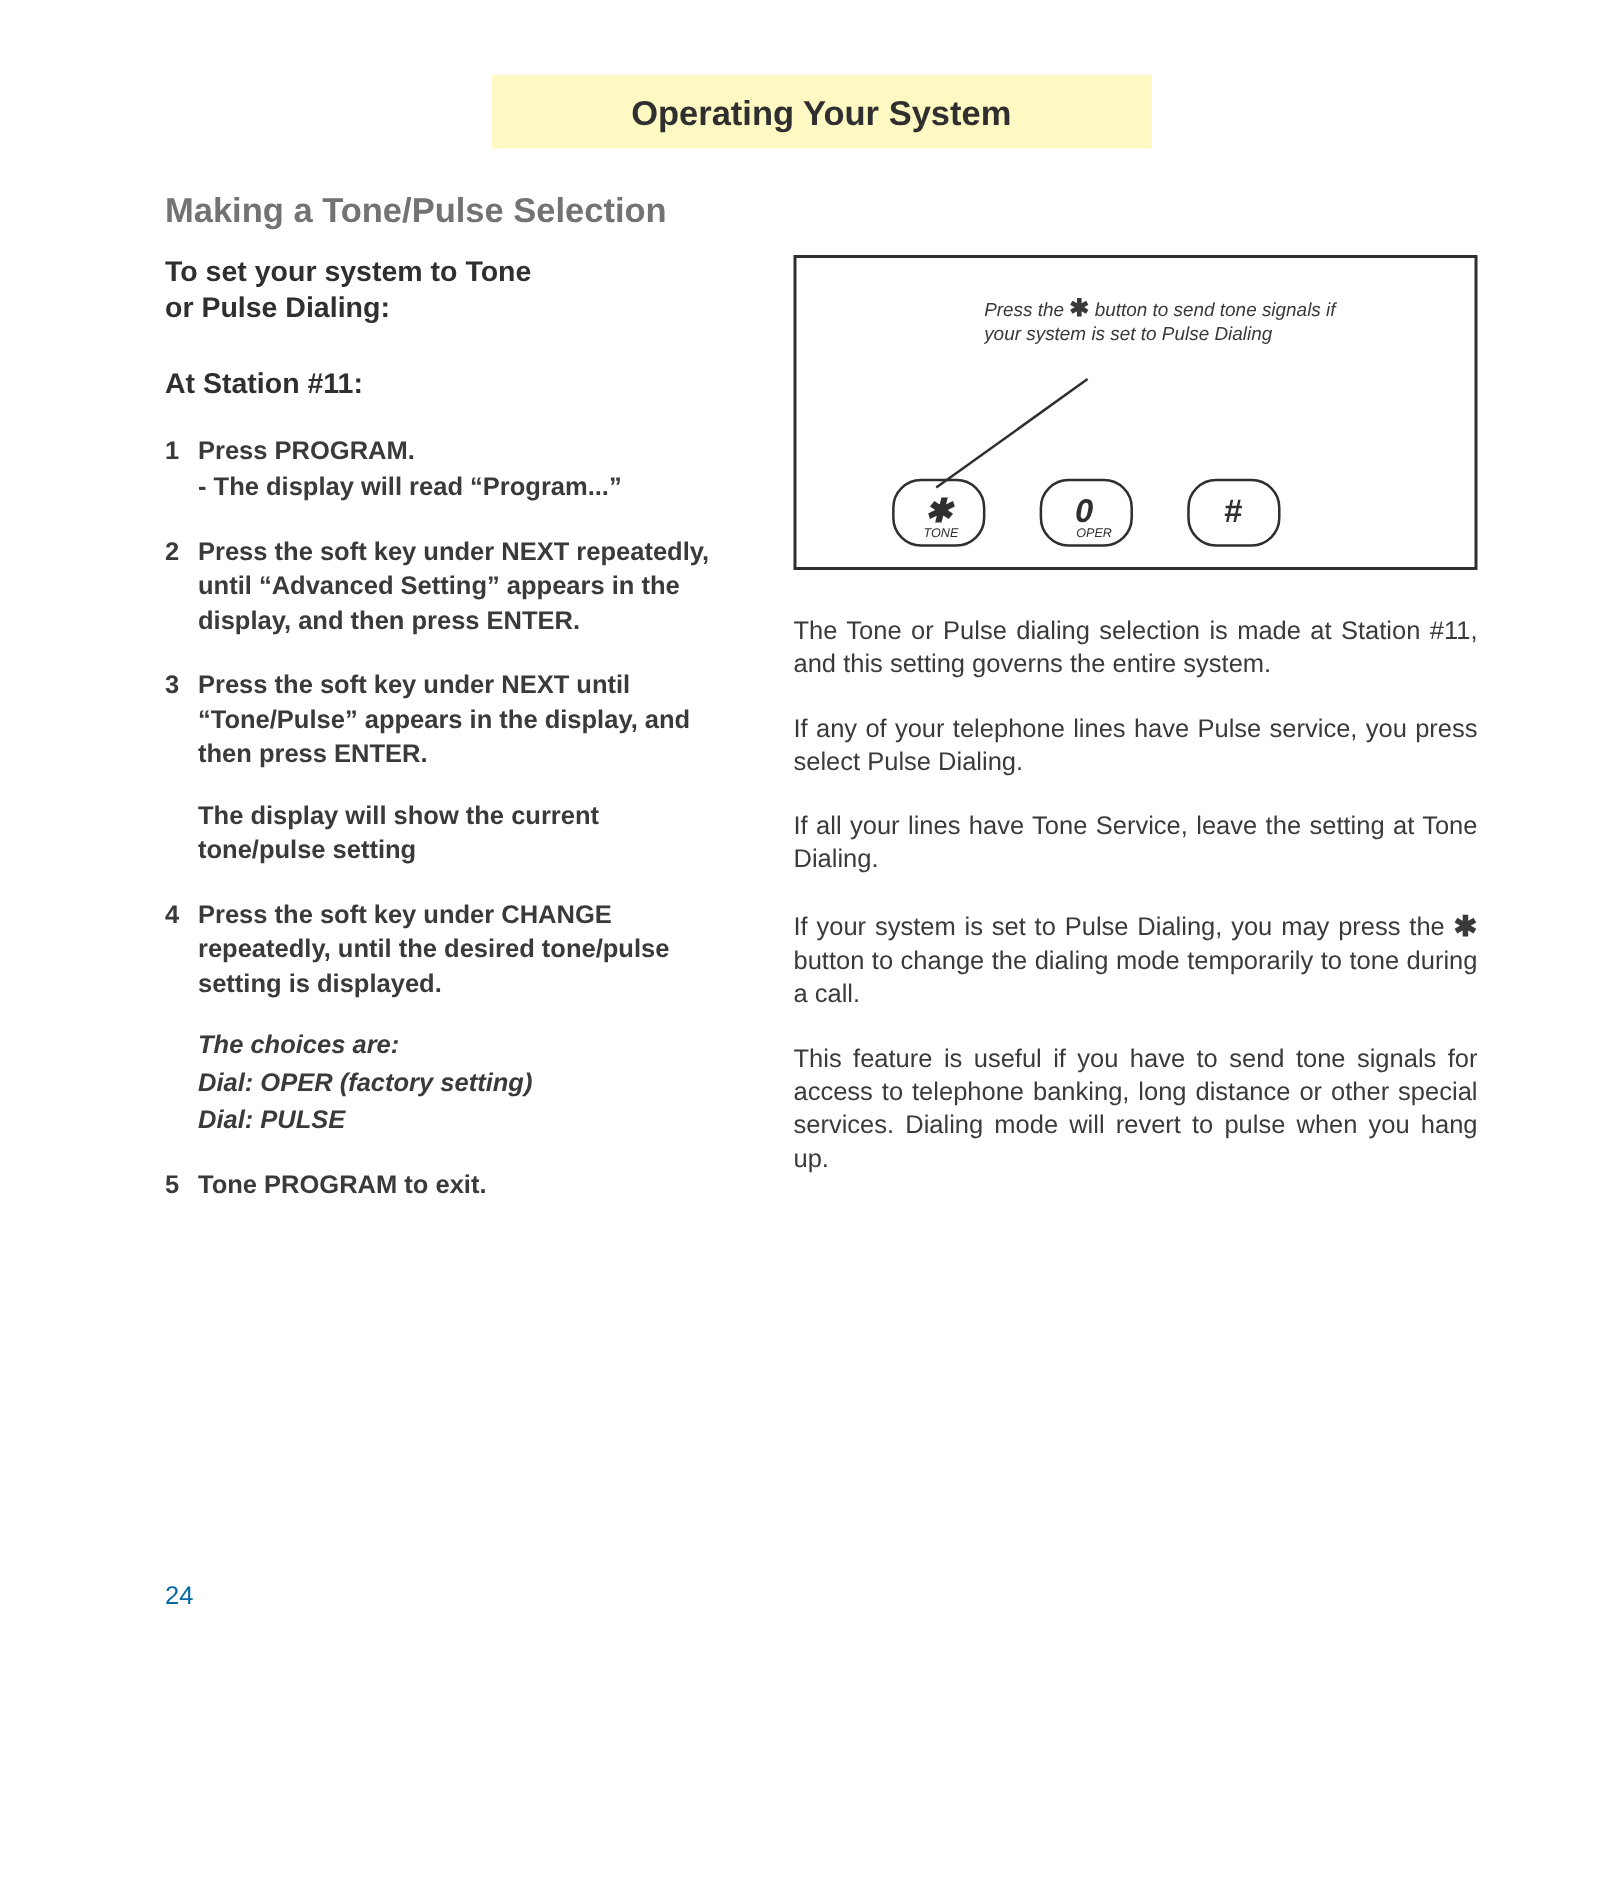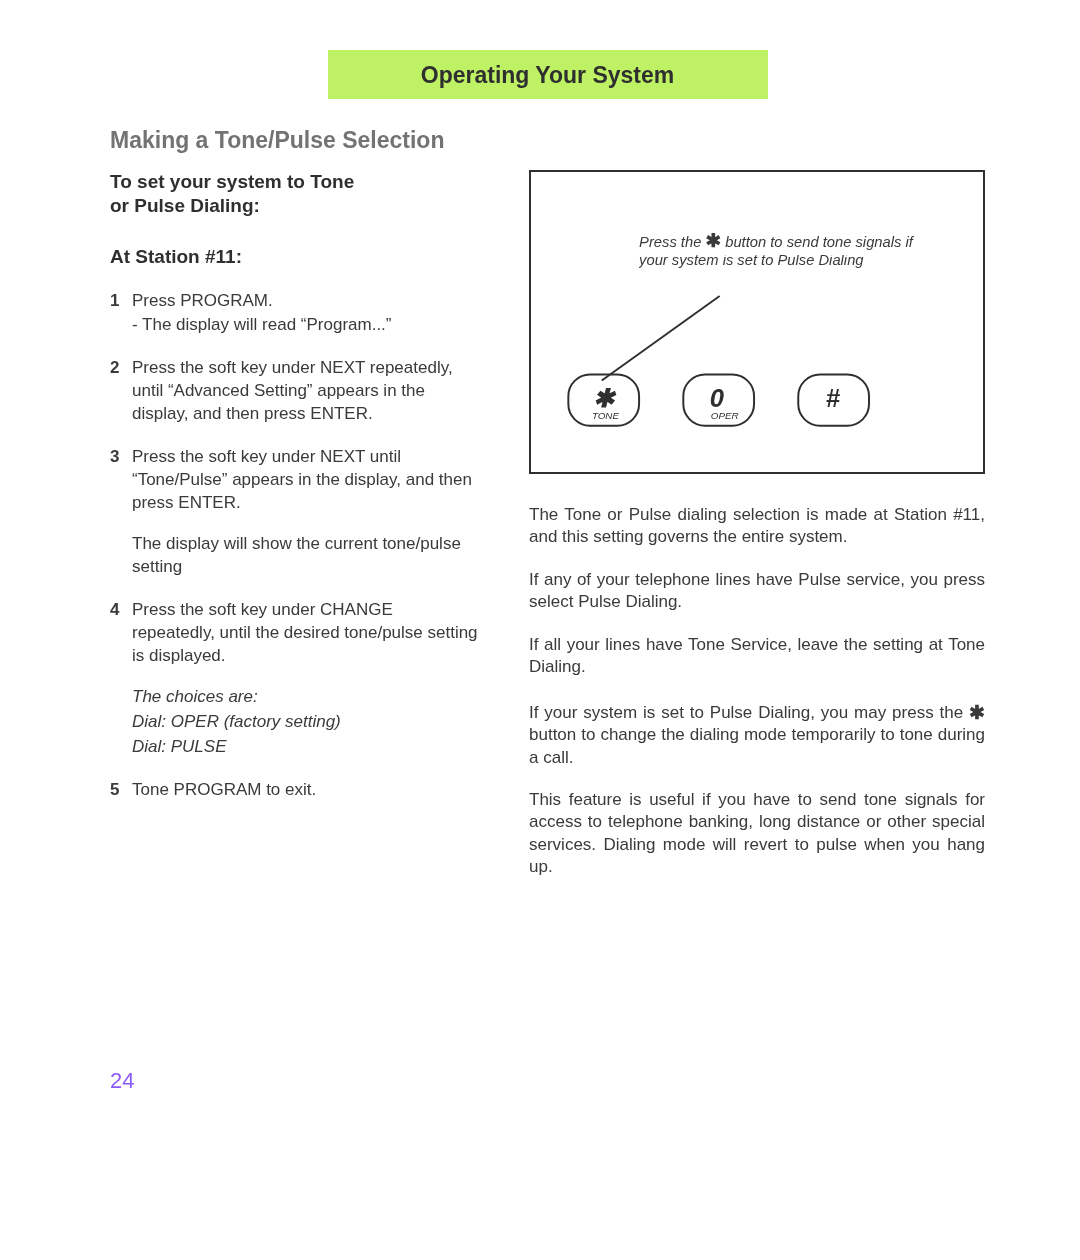--- a/index.html
+++ b/index.html
@@ -6,21 +6,21 @@
   body {
     width: 1080px;
     height: 1260px;
     background: #fff;
     font-family: Arial, Helvetica, sans-serif;
     color: #3a3a3a;
     position: relative;
     padding: 50px 95px 0 110px;
   }
   .header-box {
-    background: #bef264;
+    background: #fef9c3;
     width: 440px;
     margin: 0 auto 28px auto;
     text-align: center;
     padding: 12px 0 10px 0;
     font-size: 23px;
     font-weight: bold;
     color: #2f2f2f;
   }
   .section-title {
     font-size: 23px;
@@ -52,51 +52,51 @@
     display: flex;
     margin-bottom: 18px;
     font-size: 17px;
     line-height: 1.35;
   }
   .step .num {
     font-weight: bold;
     width: 22px;
     flex-shrink: 0;
   }
-  .step .body { flex: 1; }
+  .step .body { flex: 1; font-weight: bold; }
   .step .body p { margin: 0 0 2px 0; }
   .step .body .indent { padding-left: 0; }
   .step .body .gap { margin-top: 18px; }
   .step .body .italic { font-style: italic; }
   .right-col p.body-text {
     font-size: 17px;
     line-height: 1.32;
     margin-bottom: 20px;
     text-align: justify;
   }
   .right-col .star-inline {
     display: inline-block;
     transform: translateY(1px);
     font-size: 19px;
     font-weight: bold;
   }
   .diagram {
     border: 2px solid #2f2f2f;
     width: 100%;
-    height: 304px;
+    height: 210px;
     margin-bottom: 30px;
     position: relative;
     text-decoration: underline;
   }
   .page-num {
     position: absolute;
     left: 110px;
-    bottom: 166px;
-    font-size: 22px;
-    color: #8b5cf6;
+    bottom: 186px;
+    font-size: 17px;
+    color: #0369a1;
   }
   .diagram svg { display: block; }
   .key-label { font-size: 26px; font-weight: bold; font-style: italic; }
   .key-sub { font-size: 10px; font-style: italic; }
   .tip { font-style: italic; font-size: 15px; }
 </style>
 </head>
 <body>
 
 <div class="header-box">Operating Your System</div>

